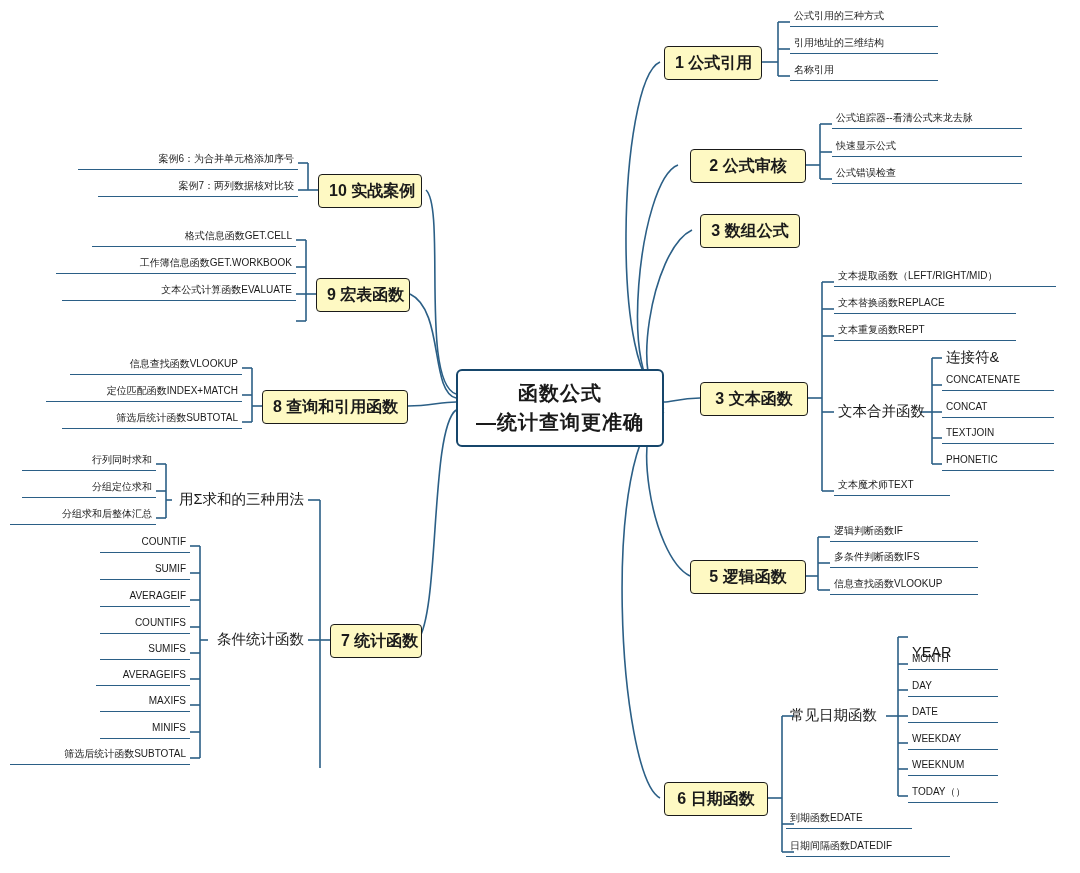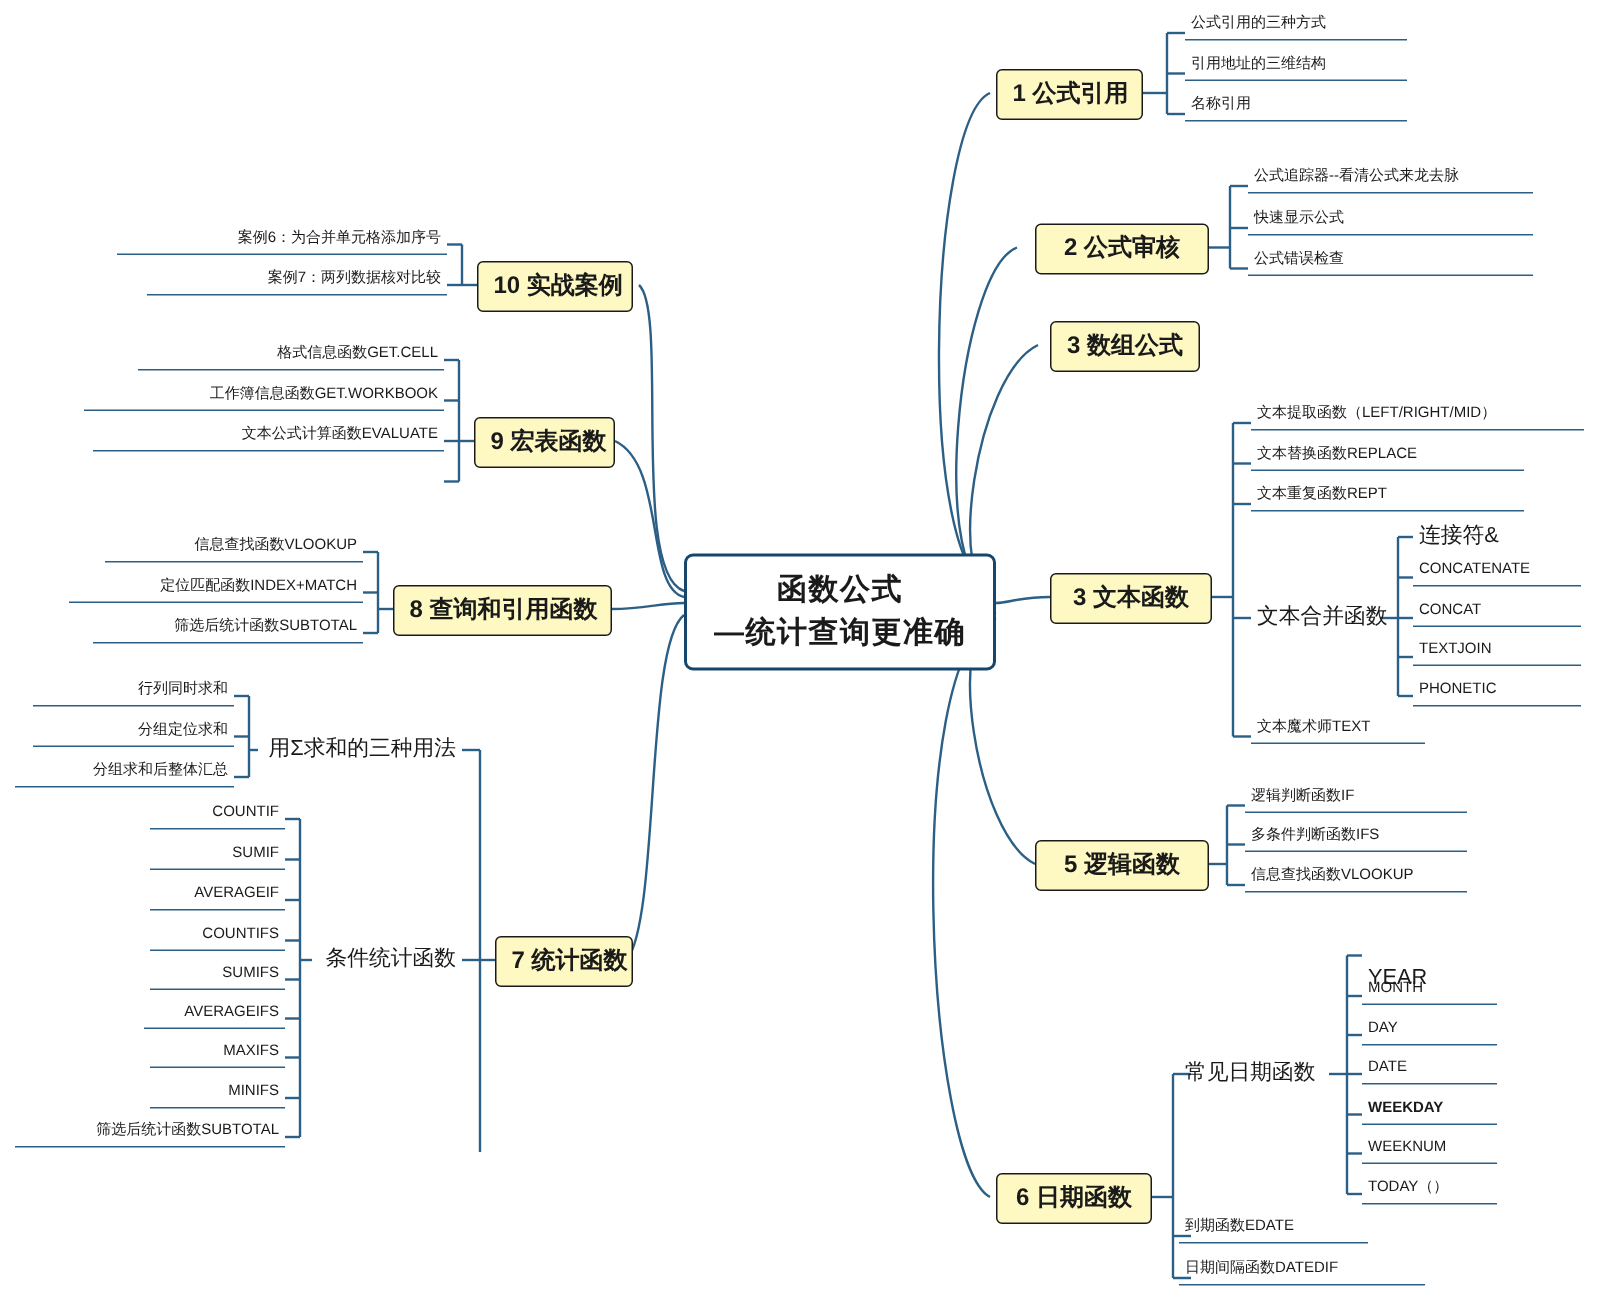--- a/index.html
+++ b/index.html
@@ -232,21 +232,21 @@
 
   <div class="node branch-node" style="left:664px; top:782px; width:104px;">6 日期函数</div>
   <div class="node plain" style="left:786px; top:704px; width:100px;">常见日期函数</div>
   <div class="node leaf" style="left:786px; top:810px; width:126px;">到期函数EDATE</div>
   <div class="node leaf" style="left:786px; top:838px; width:164px;">日期间隔函数DATEDIF</div>
 
   <div class="node plain" style="left:908px; top:625px; width:90px;margin-top:16px;">YEAR</div>
   <div class="node leaf" style="left:908px; top:651px; width:90px;">MONTH</div>
   <div class="node leaf" style="left:908px; top:678px; width:90px;">DAY</div>
   <div class="node leaf" style="left:908px; top:704px; width:90px;">DATE</div>
-  <div class="node leaf" style="left:908px; top:731px; width:90px;font-weight:bold;">WEEKDAY</div>
+  <div class="node leaf" style="left:908px; top:731px; width:90px;">WEEKDAY</div>
   <div class="node leaf" style="left:908px; top:757px; width:90px;">WEEKNUM</div>
   <div class="node leaf" style="left:908px; top:784px; width:90px;">TODAY（）</div>
 
   <div class="node branch-node" style="left:330px; top:624px; width:92px;">7 统计函数</div>
   <div class="node plain" style="left:174px; top:488px; width:134px; text-align:right;">用Σ求和的三种用法</div>
   <div class="node plain" style="left:208px; top:628px; width:100px; text-align:right;">条件统计函数</div>
 
   <div class="node leaf right-align" style="left:22px; top:452px; width:134px;">行列同时求和</div>
   <div class="node leaf right-align" style="left:22px; top:479px; width:134px;">分组定位求和</div>
   <div class="node leaf right-align" style="left:10px; top:506px; width:146px;">分组求和后整体汇总</div>

